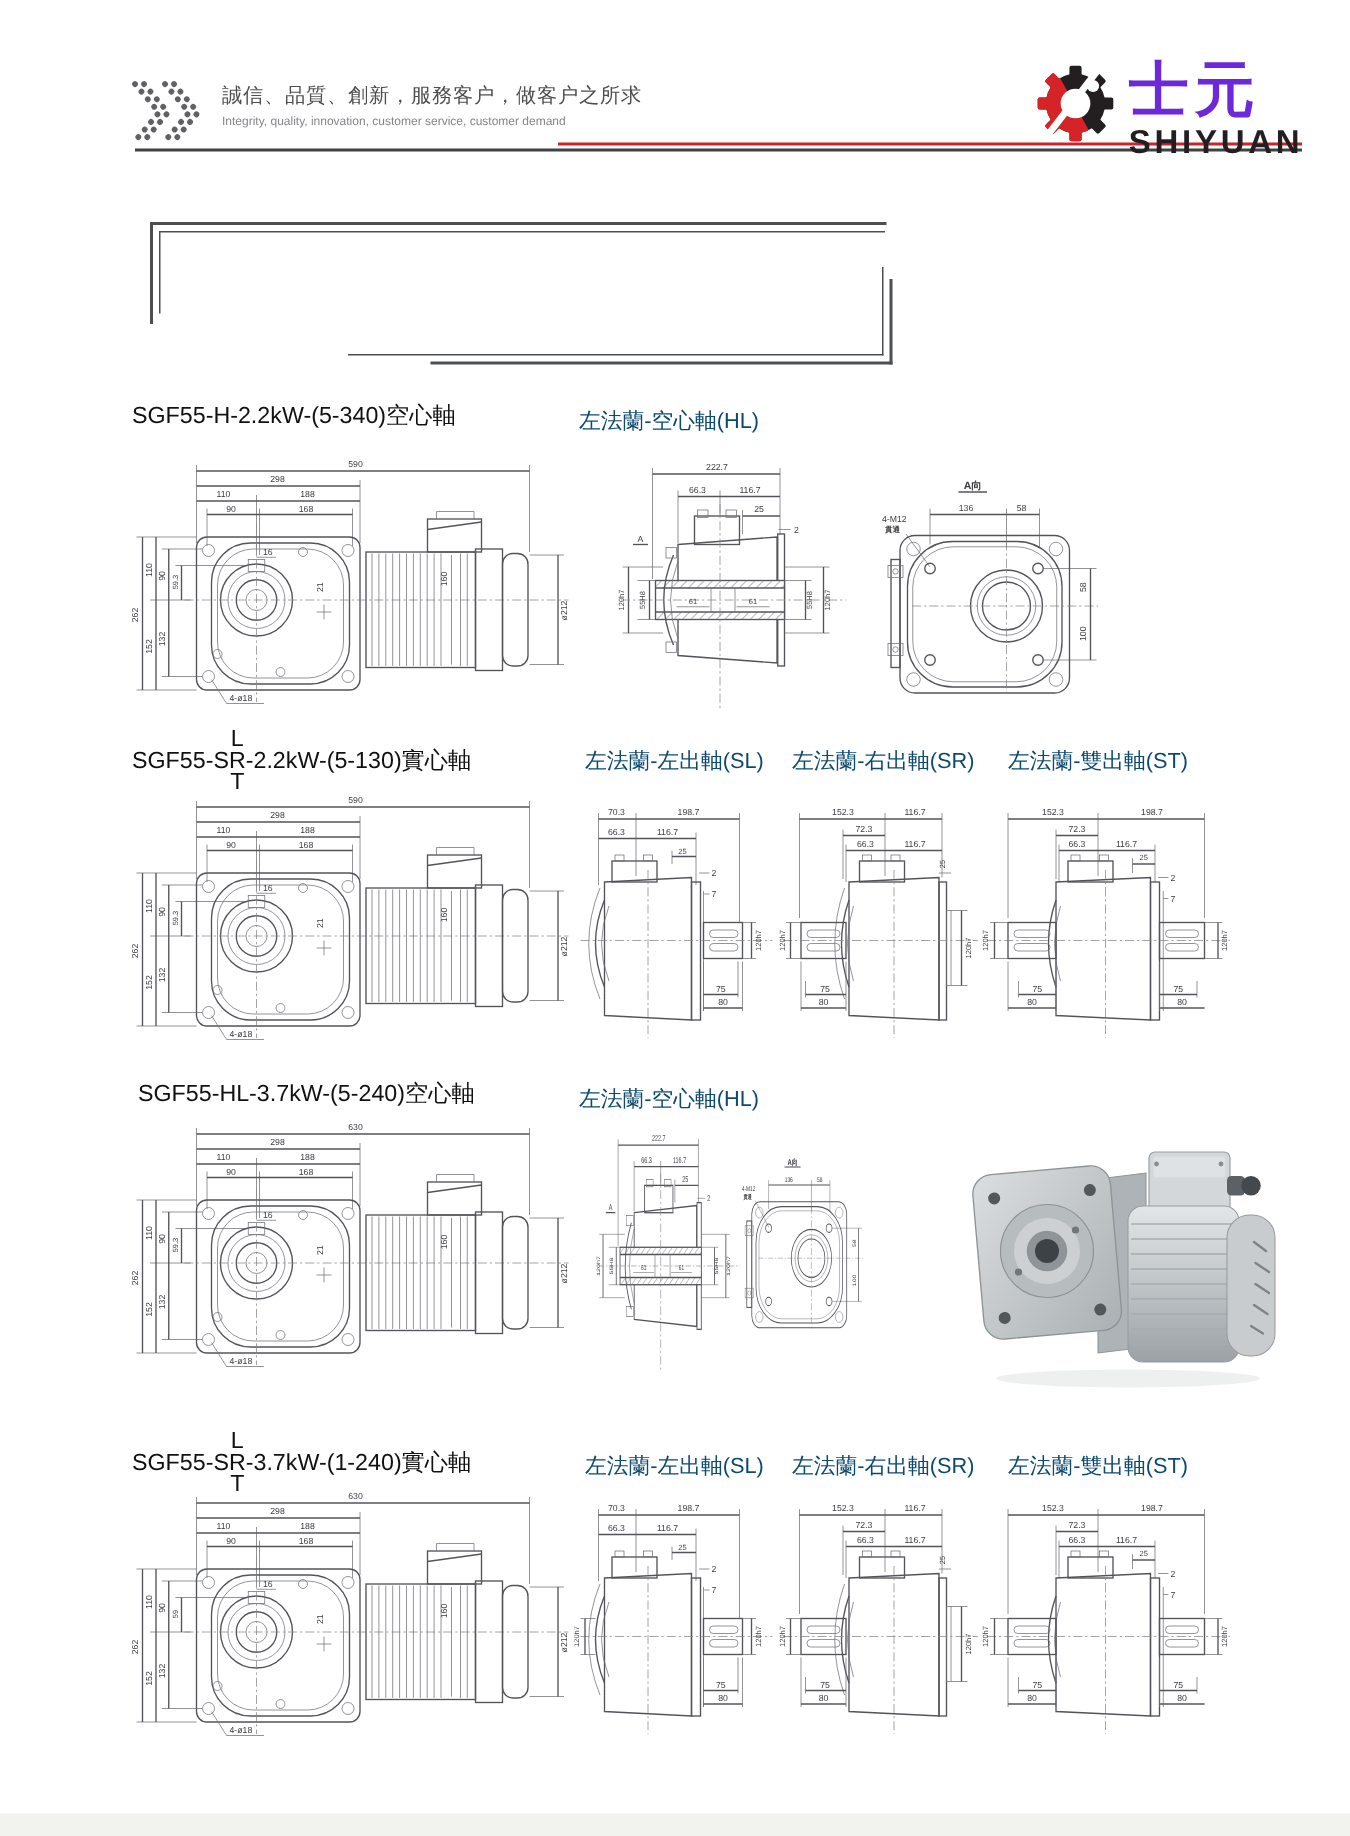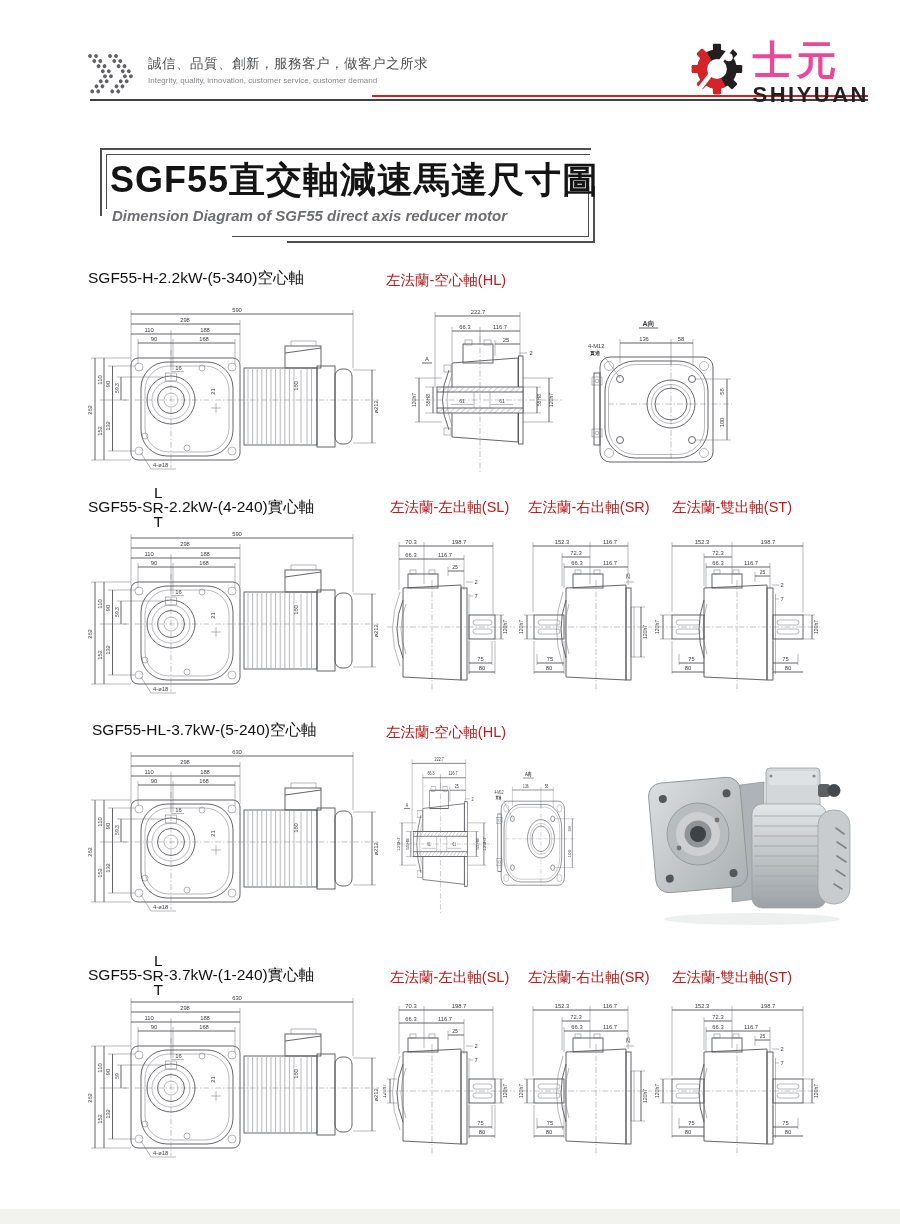--- a/index.html
+++ b/index.html
@@ -4,34 +4,34 @@
 <style>
   html,body{margin:0;padding:0;background:#ffffff;}
   .page{position:relative;width:900px;height:1224px;background:#ffffff;overflow:hidden;
         font-family:"Liberation Sans","DejaVu Sans",sans-serif;}
   .abs{position:absolute;}
   
   .slogan-zh{font-size:13.5px;color:#4d4e50;letter-spacing:0.5px;white-space:nowrap;}
   .slogan-en{font-size:8px;color:#85868a;margin-top:3px;white-space:nowrap;}
   .rule-black{position:absolute;left:90px;top:99px;width:778px;height:2px;background:#414042;}
   .rule-red{position:absolute;left:372px;top:95px;width:496px;height:2px;background:#c9232b;}
-  .brand-zh{font-size:40px;font-weight:900;color:#ec4899;letter-spacing:4px;line-height:1;}
+  .brand-zh{font-size:40px;font-weight:900;color:#6d28d9;letter-spacing:4px;line-height:1;}
   .brand-en{font-size:22px;font-weight:800;color:#231f20;letter-spacing:2.5px;line-height:1;margin-top:4px;}
   
   .title-block{position:absolute;left:92px;top:146px;width:505px;height:100px;}
   .deco{position:absolute;}
   .d1{left:8px;top:2px;width:489px;height:66px;border-top:2px solid #4d4e50;border-left:2px solid #4d4e50;}
   .d2{left:14px;top:8px;width:483px;height:54px;border-top:1.5px solid #4d4e50;border-left:1.5px solid #4d4e50;}
   .d3{right:8px;bottom:9px;width:356px;height:58px;border-bottom:1.5px solid #4d4e50;border-right:1.5px solid #4d4e50;}
   .d4{right:2px;bottom:3px;width:306px;height:55px;border-bottom:2px solid #4d4e50;border-right:2px solid #4d4e50;}
   .page-title{position:absolute;left:18px;top:10px;font-size:36px;font-weight:900;color:#141414;letter-spacing:1px;white-space:nowrap;}
   .page-sub{position:absolute;left:20px;top:61px;font-size:15px;font-style:italic;font-weight:700;color:#6d6e71;white-space:nowrap;}
   
   .mlbl{position:absolute;font-size:15.5px;color:#111;white-space:nowrap;line-height:1.05;}
-  .vlbl{position:absolute;font-size:14.5px;color:#b91c1c;white-space:nowrap;}
+  .vlbl{position:absolute;font-size:14.5px;color:#0c4a6e;white-space:nowrap;}
   .stack{display:inline-flex;flex-direction:column;align-items:center;vertical-align:middle;line-height:0.95;}
   .stack span{display:block;}
   
   .draw{position:absolute;}
   .ln{stroke:#53545a;stroke-width:0.9;fill:none;}
   .thin{stroke:#6f7075;stroke-width:0.5;fill:none;}
   .cl{stroke:#85868a;stroke-width:0.5;fill:none;stroke-dasharray:6 2 1.5 2;}
   .wf{fill:#ffffff;}
   .ht{fill:url(#hatch);stroke:none;}
   svg text{font-family:"Liberation Sans","DejaVu Sans",sans-serif;font-size:5.8px;fill:#3c3d41;}
@@ -410,22 +410,20 @@
       <div class="brand-zh">士元</div>
       <div class="brand-en">SHIYUAN</div>
     </div>
   </div>
 
   <div class="title-block">
     <div class="deco d1"></div>
     <div class="deco d2"></div>
     <div class="deco d3"></div>
     <div class="deco d4"></div>
-    <div class="page-title">SGF55直交軸減速馬達尺寸圖</div>
-    <div class="page-sub">Dimension Diagram of SGF55 direct axis reducer motor</div>
   </div>
 
   <div class="mlbl" style="left:88px;top:270px">SGF55-H-2.2kW-(5-340)空心軸</div>
   <div class="vlbl" style="left:386px;top:271px">左法蘭-空心軸(HL)</div>
 
   <svg class="draw" style="left:85px;top:300px" width="300" height="186" viewBox="0 0 300 186">
     <use href="#geoA"></use>
     <text x="152" y="11.5" text-anchor="middle">590</text>
     <text x="100" y="21.5" text-anchor="middle">298</text>
     <text x="64" y="31.5" text-anchor="middle">110</text>
@@ -470,21 +468,21 @@
     <text x="10" y="51.5" class="s" style="font-weight:700">貫通</text>
     <text transform="rotate(-90 144 88.5)" x="144" y="88.5" text-anchor="middle">58</text>
     <text transform="rotate(-90 144 119.5)" x="144" y="119.5" text-anchor="middle">100</text>
   </svg>
 
   <div class="mlbl" style="left:88px;top:486px">
     <span>SGF55-S</span><span class="stack">
         <span>L</span>
         <span>R</span>
         <span>T</span>
-      </span><span>-2.2kW-(4-240)實心軸</span>
+      </span><span>-2.2kW-(5-130)實心軸</span>
   </div>
   <div class="vlbl" style="left:390px;top:498px">左法蘭-左出軸(SL)</div>
   <div class="vlbl" style="left:528px;top:498px">左法蘭-右出軸(SR)</div>
   <div class="vlbl" style="left:672px;top:498px">左法蘭-雙出軸(ST)</div>
 
   <svg class="draw" style="left:85px;top:524px" width="300" height="186" viewBox="0 0 300 186">
     <use href="#geoA"></use>
     <text x="152" y="11.5" text-anchor="middle">590</text>
     <text x="100" y="21.5" text-anchor="middle">298</text>
     <text x="64" y="31.5" text-anchor="middle">110</text>

